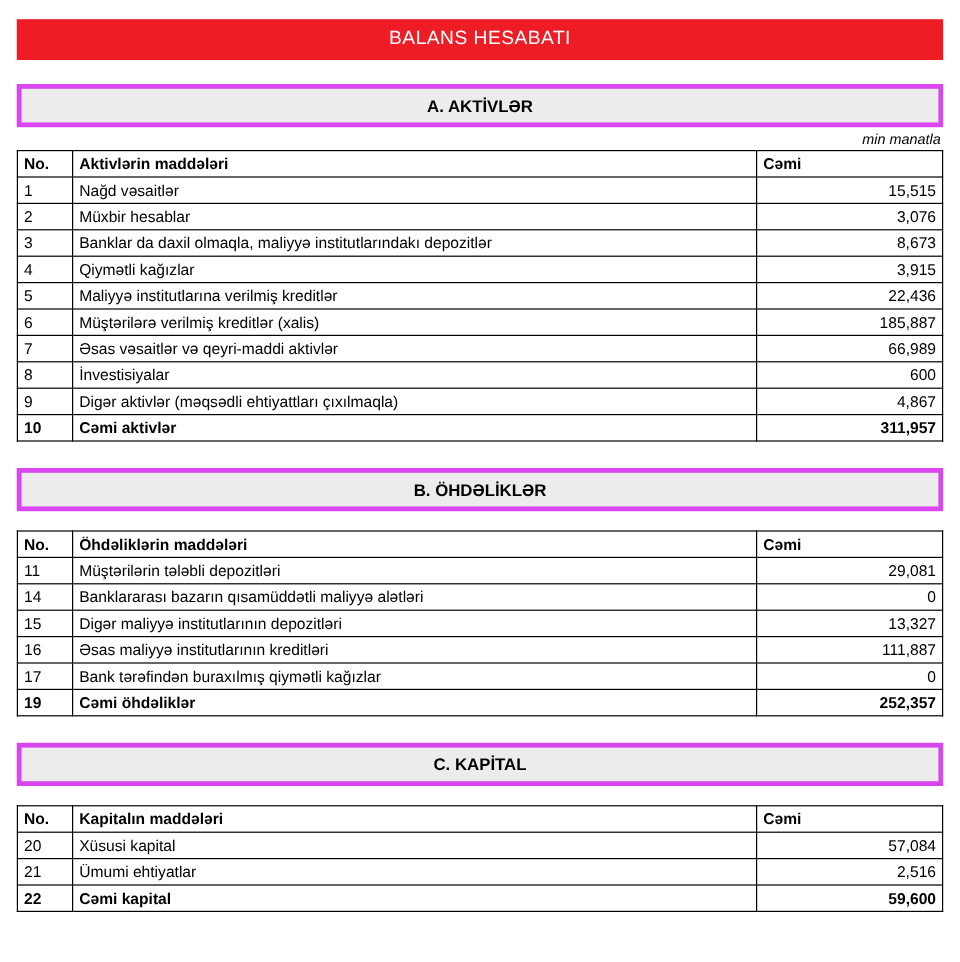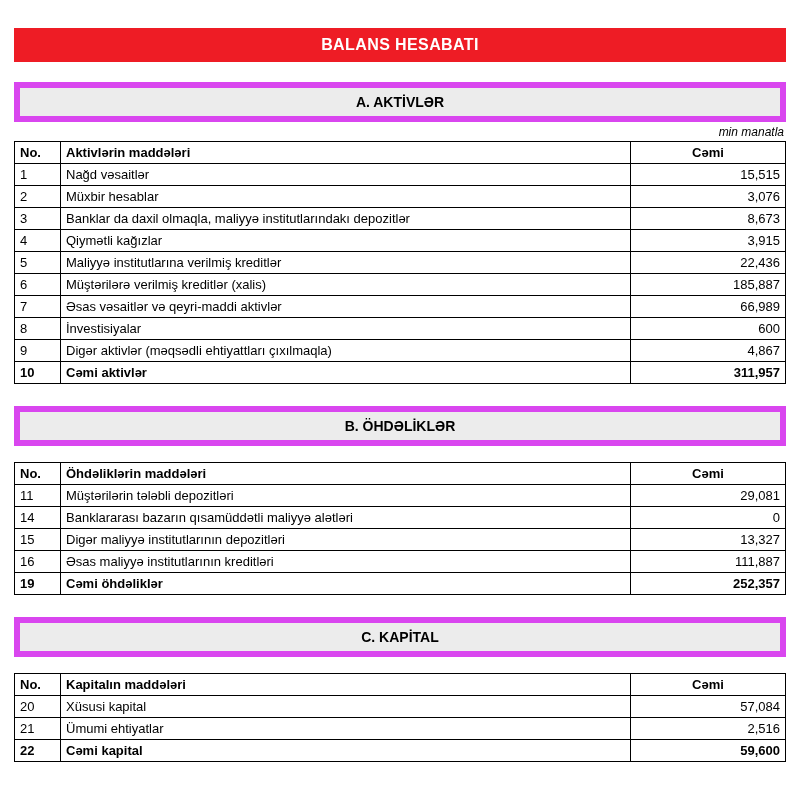--- a/index.html
+++ b/index.html
@@ -18,29 +18,29 @@
     width: 800px;
     height: 802px;
     position: relative;
     box-sizing: border-box;
     padding: 16px 14px 0 14px;
   }
   .title-bar {
     background: #ee1c25;
     color: #ffffff;
     text-align: center;
-    font-weight: bold;
+    font-weight: normal;
     font-size: 16px;
     letter-spacing: 0.4px;
     padding: 8px 0 8px 0;
-    margin: 12px 0 20px 0;
+    margin: 0 0 20px 0;
   }
   .section-head {
     background: #ececec;
-    border: 6px solid #d946ef;
+    border: 4px solid #d946ef;
     text-align: center;
     font-weight: bold;
     font-size: 14px;
     padding: 6px 0;
     margin: 0;
   }
   .unit {
     text-align: right;
     font-style: italic;
     font-size: 12px;
@@ -59,21 +59,21 @@
     vertical-align: middle;
     overflow: hidden;
     white-space: nowrap;
   }
   col.c-no { width: 46px; }
   col.c-item { width: auto; }
   col.c-total { width: 155px; }
 
   th.h-no, td.t-no { text-align: left; }
   th.h-item { text-align: left; }
-  th.h-total { text-align: center; }
+  th.h-total { text-align: left; }
   td.t-item { text-align: left; }
   td.t-total { text-align: right; }
 
   th.h-no, th.h-item, th.h-total { font-weight: bold; }
 
   tr.total-row td { font-weight: bold; }
   .spacer-16 { height: 16px; }
   .spacer-22 { height: 22px; }
 </style>
 </head>
@@ -186,20 +186,25 @@
         <tr>
           <td class="t-no">15</td>
           <td class="t-item">Digər maliyyə institutlarının depozitləri</td>
           <td class="t-total">13,327</td>
         </tr>
         <tr>
           <td class="t-no">16</td>
           <td class="t-item">Əsas maliyyə institutlarının kreditləri</td>
           <td class="t-total">111,887</td>
         </tr>
+        <tr>
+          <td class="t-no">17</td>
+          <td class="t-item">Bank tərəfindən buraxılmış qiymətli kağızlar</td>
+          <td class="t-total">0</td>
+        </tr>
         <tr class="total-row">
           <td class="t-no">19</td>
           <td class="t-item">Cəmi öhdəliklər</td>
           <td class="t-total">252,357</td>
         </tr>
       </tbody>
     </table>
   </div>
 
   <div class="spacer-22"></div>

